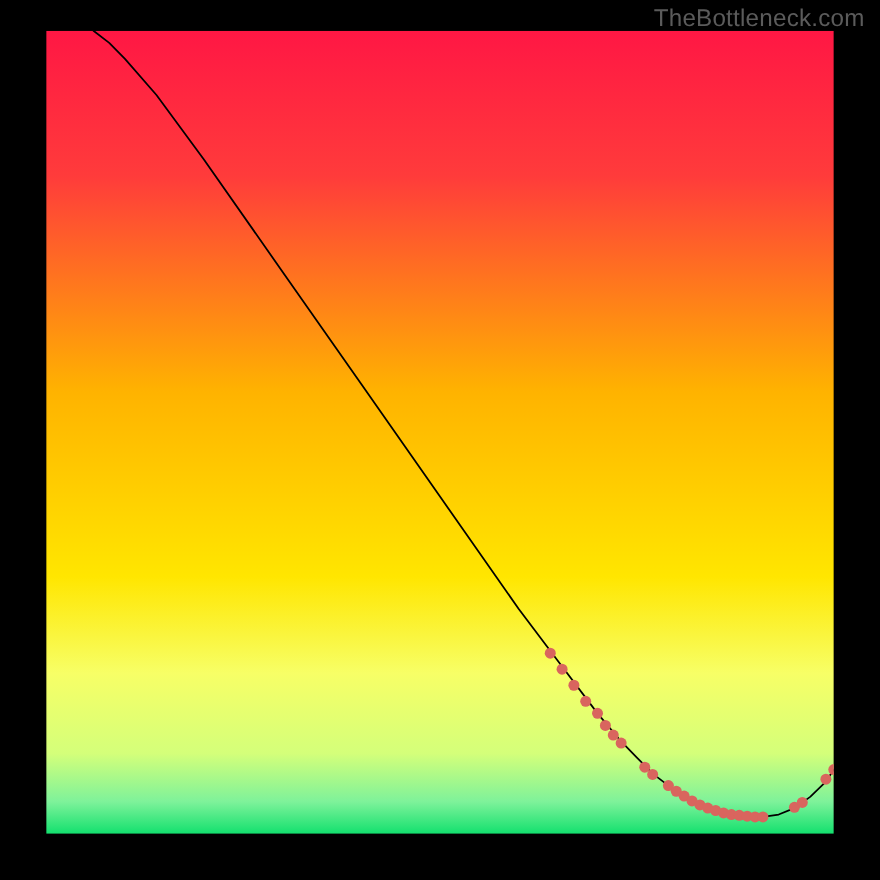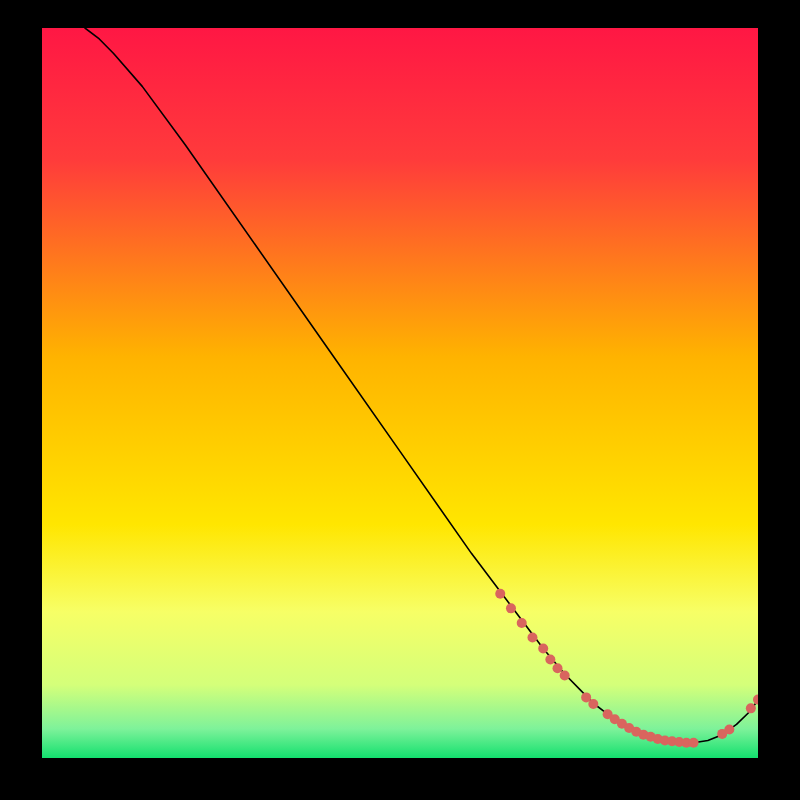--- a/index.html
+++ b/index.html
@@ -26,20 +26,21 @@
     top: 28px;
     width: 716px;
     height: 730px;
   }
   .plot svg { display: block; width: 100%; height: 100%; }
 </style>
 </head>
 <body>
 <div class="frame">
 
+  <div class="watermark">TheBottleneck.com</div>
 
   <div class="plot">
     <svg id="chart-svg" viewBox="0 0 716 730" preserveAspectRatio="none">
       <defs>
 
         <linearGradient id="bgGrad" x1="0" y1="0" x2="0" y2="1">
           <stop id="g0" offset="0%" stop-color="#ff1744"></stop>
           <stop id="g1" offset="18%" stop-color="#ff3b3b"></stop>
           <stop id="g2" offset="45%" stop-color="#ffb300"></stop>
           <stop id="g3" offset="68%" stop-color="#ffe600"></stop>

